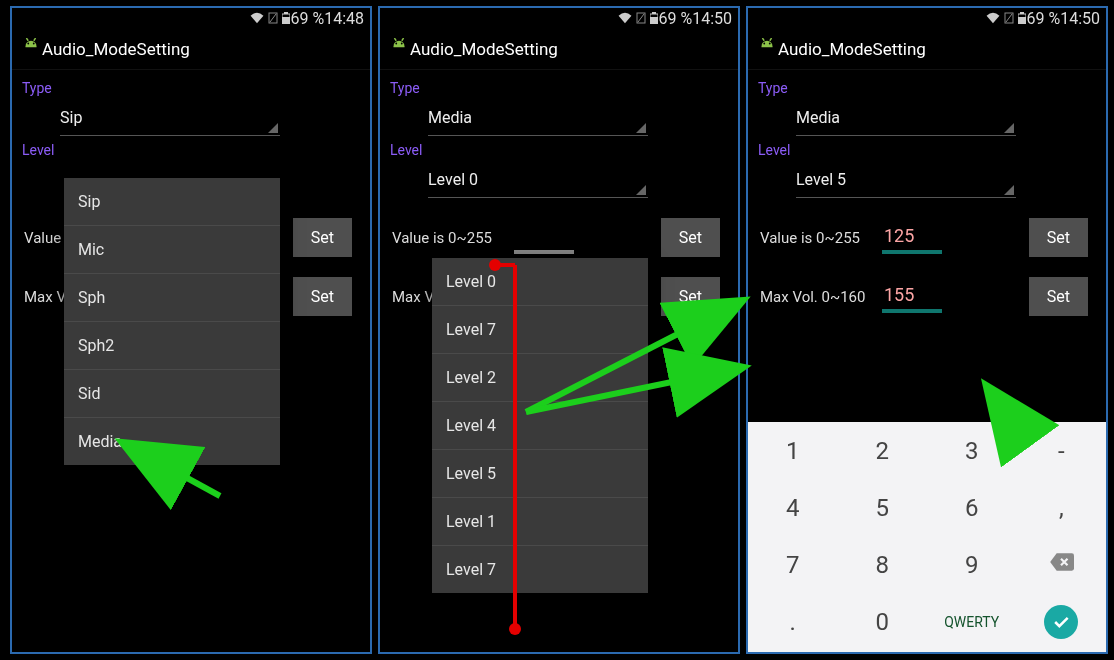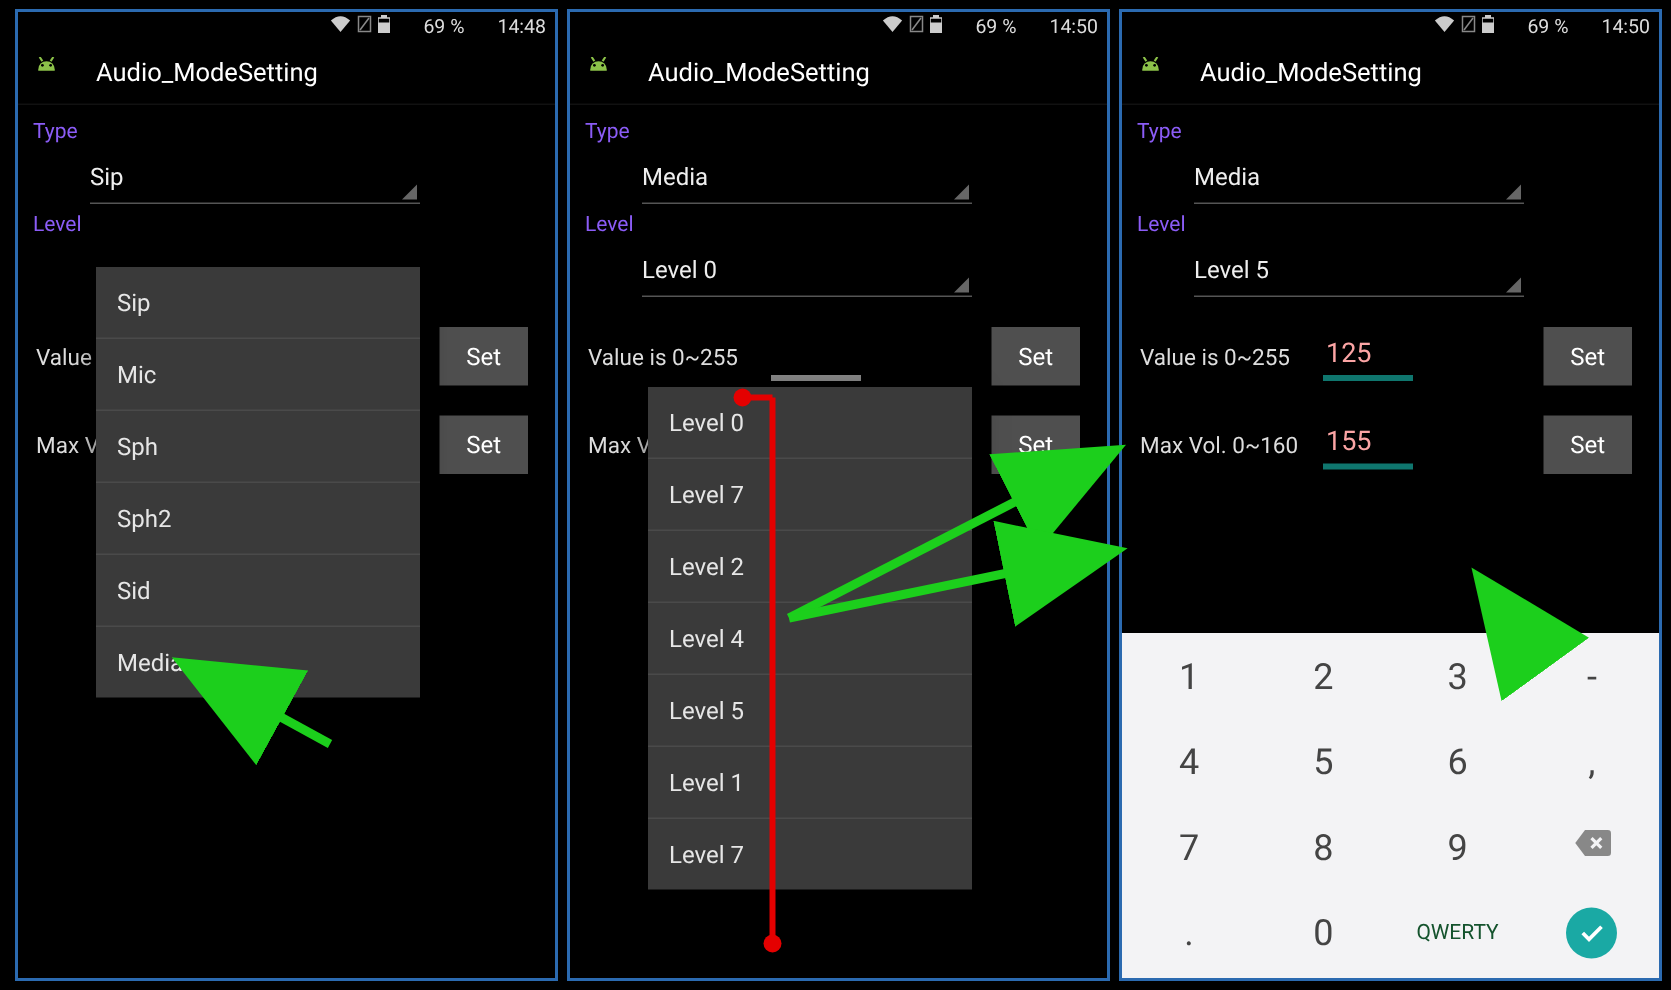--- a/index.html
+++ b/index.html
@@ -21,32 +21,32 @@
   }
   #p1 { left: 10px; }
   #p2 { left: 378px; }
   #p3 { left: 746px; }
 
   .status-bar {
     height: 20px;
     display: flex;
     justify-content: flex-end;
     align-items: center;
-    gap: 22px;
+    gap: 0;
     padding-right: 6px;
     color: #ddd;
-    font-size: 13px;
+    font-size: 16px;
     background: #000;
   }
   .status-icons { display: flex; gap: 4px; align-items: center; }
   .appbar {
     height: 42px;
     display: flex;
     align-items: center;
-    gap: 22px;
+    gap: 0;
     padding: 0 8px;
     background: #000;
     border-bottom: 1px solid #111;
   }
   .android-head { width: 22px; height: 22px; }
   .appbar-title { color: #fff; font-size: 17px; font-weight: 400; }
 
   .content { padding: 8px; position: relative; }
   .lbl { color: #8b5cf6; font-size: 14px; margin: 2px 0 4px 2px; }
   .spinner {

